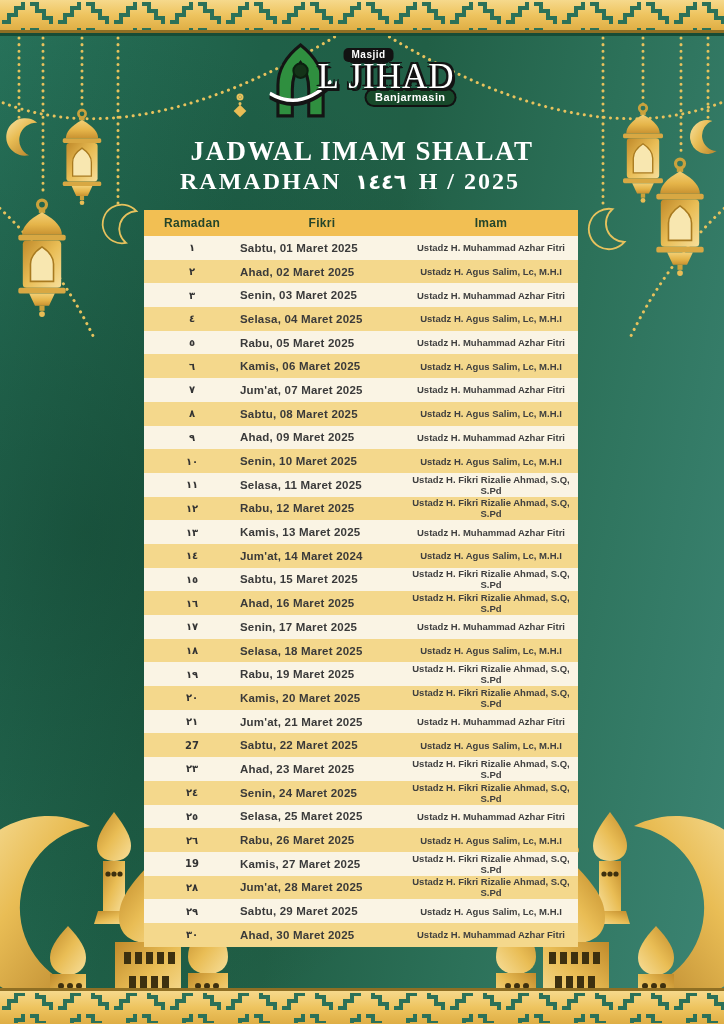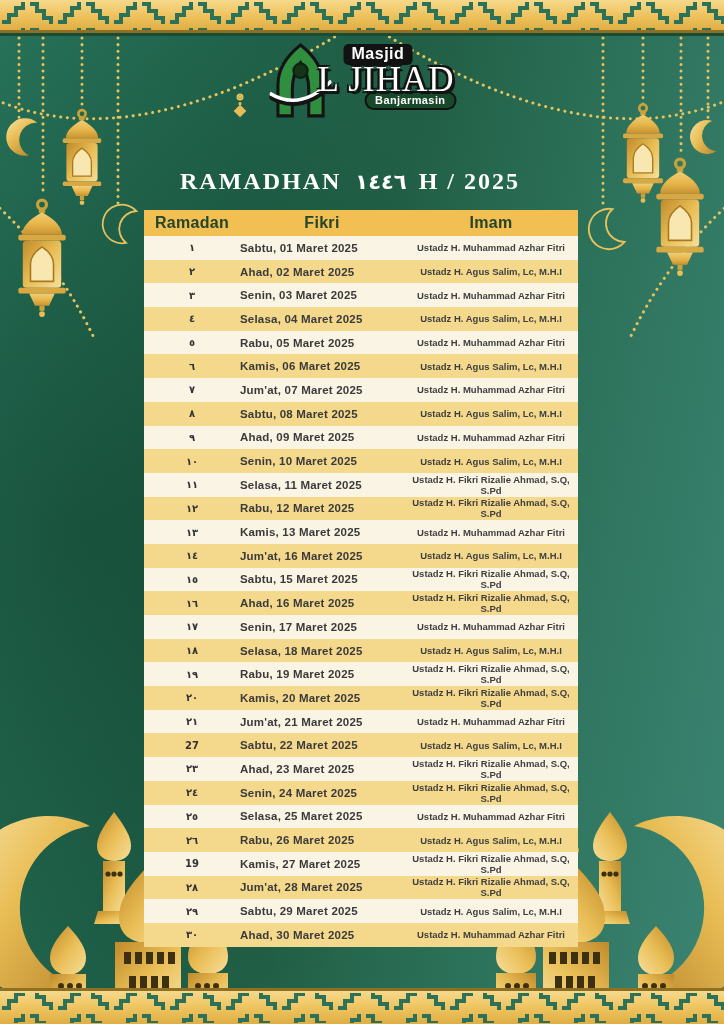--- a/index.html
+++ b/index.html
@@ -19,38 +19,38 @@
   
   .lantern,.crescent,.mosque{pointer-events:none;}
   .lantern{z-index:12;}
   .crescent{z-index:12;}
   .mosque{z-index:8;bottom:16px;}
   .mosque.right{right:-2px;transform:scaleX(-1);}
   .mosque.left{left:-2px;}
   
   .logo{top:42px;left:50%;transform:translateX(-50%);z-index:20;display:flex;align-items:flex-start;}
   .logo-text{margin-left:-14px;position:relative;padding-top:2px;}
-  .masjid-tag{display:inline-block;background:#121212;color:#fff;font-size:16px;font-weight:bold;
+  .masjid-tag{display:inline-block;background:#121212;color:#fff;font-size:10px;font-weight:bold;
     padding:1px 8px 2px;border-radius:5px;margin-left:26px;letter-spacing:.5px;}
   .aljihad{font-family:"Liberation Serif",serif;font-weight:normal;font-size:35px;line-height:30px;
     color:#fff;letter-spacing:1px;
     text-shadow:-2px -2px 0 #141414,2px -2px 0 #141414,-2px 2px 0 #141414,2px 2px 0 #141414,3px 3px 0 #141414;}
   .city-tag{display:inline-block;background:#17492a;color:#fff;font-size:11px;font-weight:bold;
     padding:1px 9px 2px;border-radius:8px;float:right;margin-top:-2px;letter-spacing:.4px;
     box-shadow:0 0 0 2px #121212;}
   
   .title1{top:136px;left:0;width:724px;text-align:center;z-index:20;
     font-family:"Liberation Serif",serif;font-weight:bold;font-size:27px;color:#fff;letter-spacing:1.5px;}
   .title2{top:168px;left:0;width:700px;text-align:center;z-index:20;
     font-family:"Liberation Serif",serif;font-weight:bold;font-size:24px;color:#fff;letter-spacing:2px;}
   .title2 .hijri{font-family:"DejaVu Sans",sans-serif;font-size:21px;margin:0 6px;}
   
   .schedule{left:144px;top:210px;width:434px;z-index:30;}
   .thead{height:26px;background:#f2bf53;display:grid;grid-template-columns:96px 164px 1fr;align-items:center;}
-  .thead span{font-size:16px;font-weight:bold;color:#24452a;text-align:center;letter-spacing:.3px;}
+  .thead span{font-size:12px;font-weight:bold;color:#24452a;text-align:center;letter-spacing:.3px;}
   .trow{height:23.7px;display:grid;grid-template-columns:96px 164px 1fr;align-items:center;}
   .row-cream{background:#faf4e4;}
   .row-gold{background:#f4d88c;}
   .cell-num{font-family:"DejaVu Sans",sans-serif;font-size:10px;font-weight:bold;color:#333;text-align:center;}
   .cell-hari{font-size:11.5px;font-weight:bold;color:#3a3a3a;letter-spacing:.2px;}
   .cell-imam{font-size:9.5px;font-weight:bold;color:#3f3f3f;text-align:center;}
 </style>
 </head>
 <body>
 
@@ -185,20 +185,21 @@
       <path d="M0,52 Q30,70 60,40" fill="none" stroke="#141414" stroke-width="7"></path>
       <path d="M0,50 Q30,68 60,38" fill="none" stroke="#ffffff" stroke-width="3.5"></path>
     </svg>
     <div class="logo-text">
       <span class="masjid-tag">Masjid</span><br>
       <span class="aljihad">L JIHAD</span><br>
       <span class="city-tag">Banjarmasin</span>
     </div>
   </div>
 
+  <div class="abs title1">JADWAL IMAM SHALAT</div>
   <div class="abs title2">
     <span>RAMADHAN</span>
     <span class="hijri">١٤٤٦</span>
     <span>H / 2025</span>
   </div>
 
   <div class="abs schedule">
     <div class="thead">
       <span>Ramadan</span>
       <span>Fikri</span>
@@ -278,21 +279,21 @@
     </div>
 
     <div class="trow row-cream">
       <span class="cell-num">١٣</span>
       <span class="cell-hari">Kamis, 13 Maret 2025</span>
       <span class="cell-imam">Ustadz H. Muhammad Azhar Fitri</span>
     </div>
 
     <div class="trow row-gold">
       <span class="cell-num">١٤</span>
-      <span class="cell-hari">Jum'at, 16 Maret 2025</span>
+      <span class="cell-hari">Jum'at, 14 Maret 2024</span>
       <span class="cell-imam">Ustadz H. Agus Salim, Lc, M.H.I</span>
     </div>
 
     <div class="trow row-cream">
       <span class="cell-num">١٥</span>
       <span class="cell-hari">Sabtu, 15 Maret 2025</span>
       <span class="cell-imam">Ustadz H. Fikri Rizalie Ahmad, S.Q, S.Pd</span>
     </div>
 
     <div class="trow row-gold">

